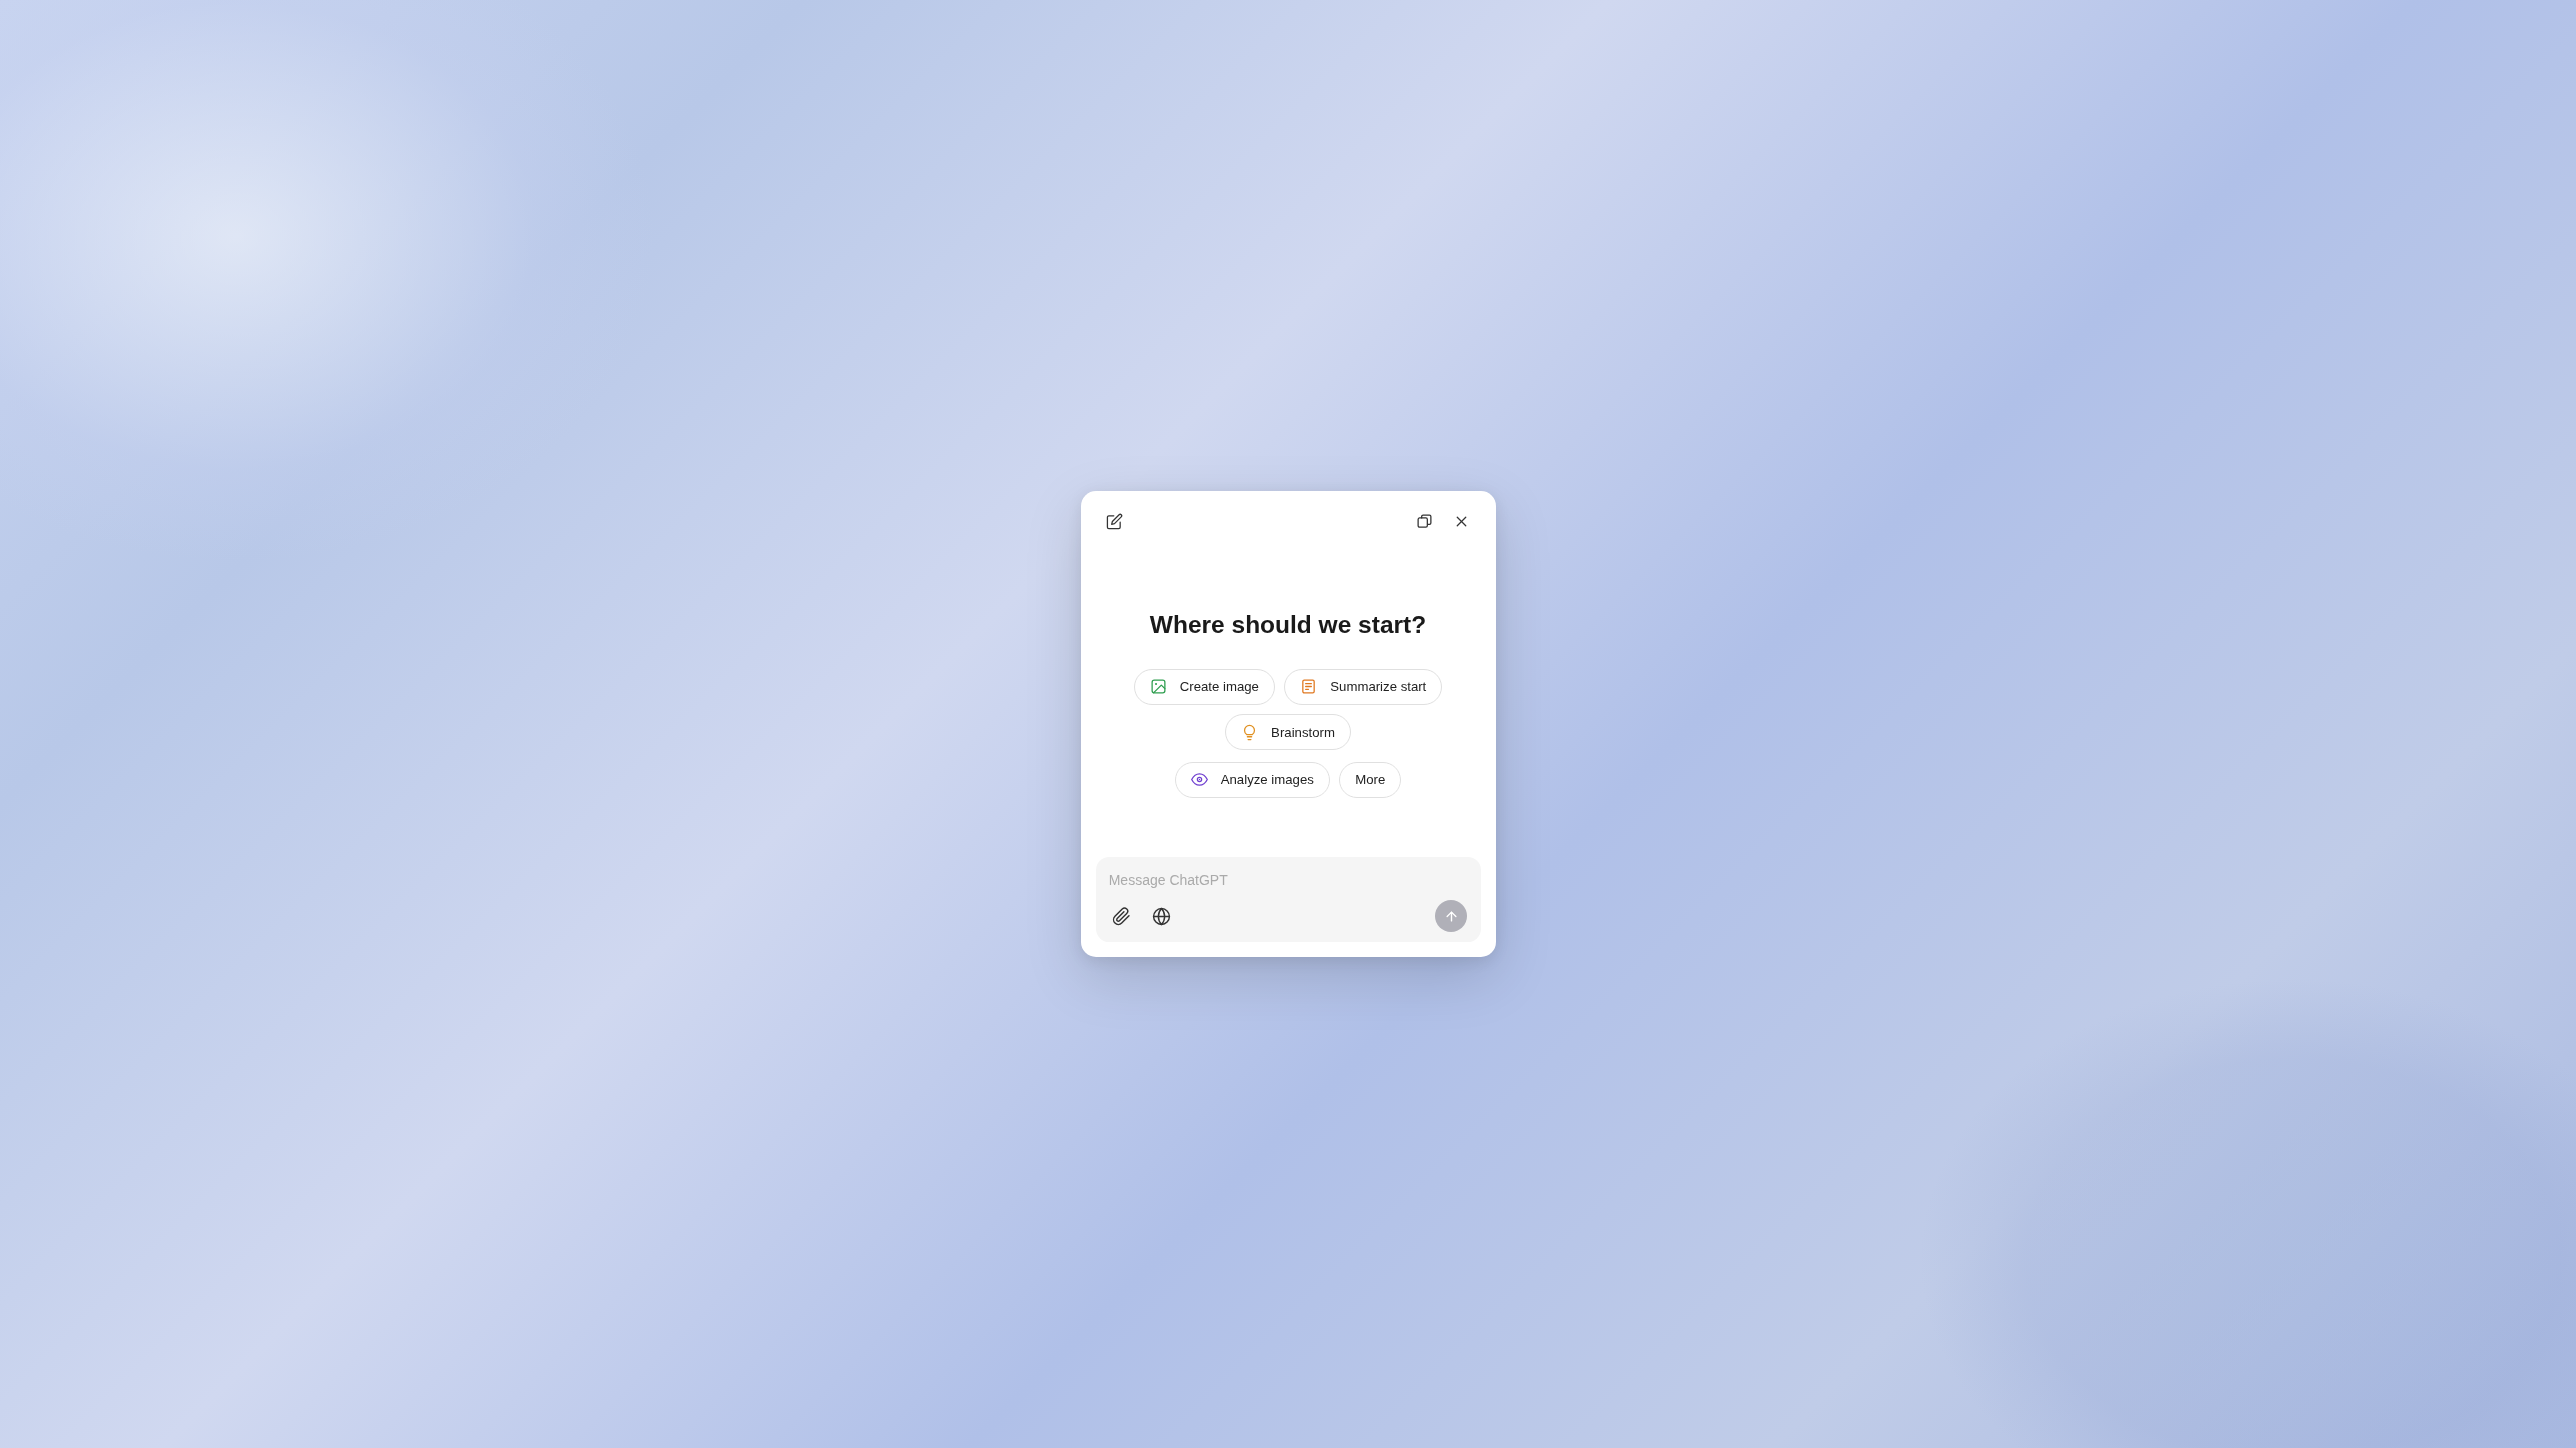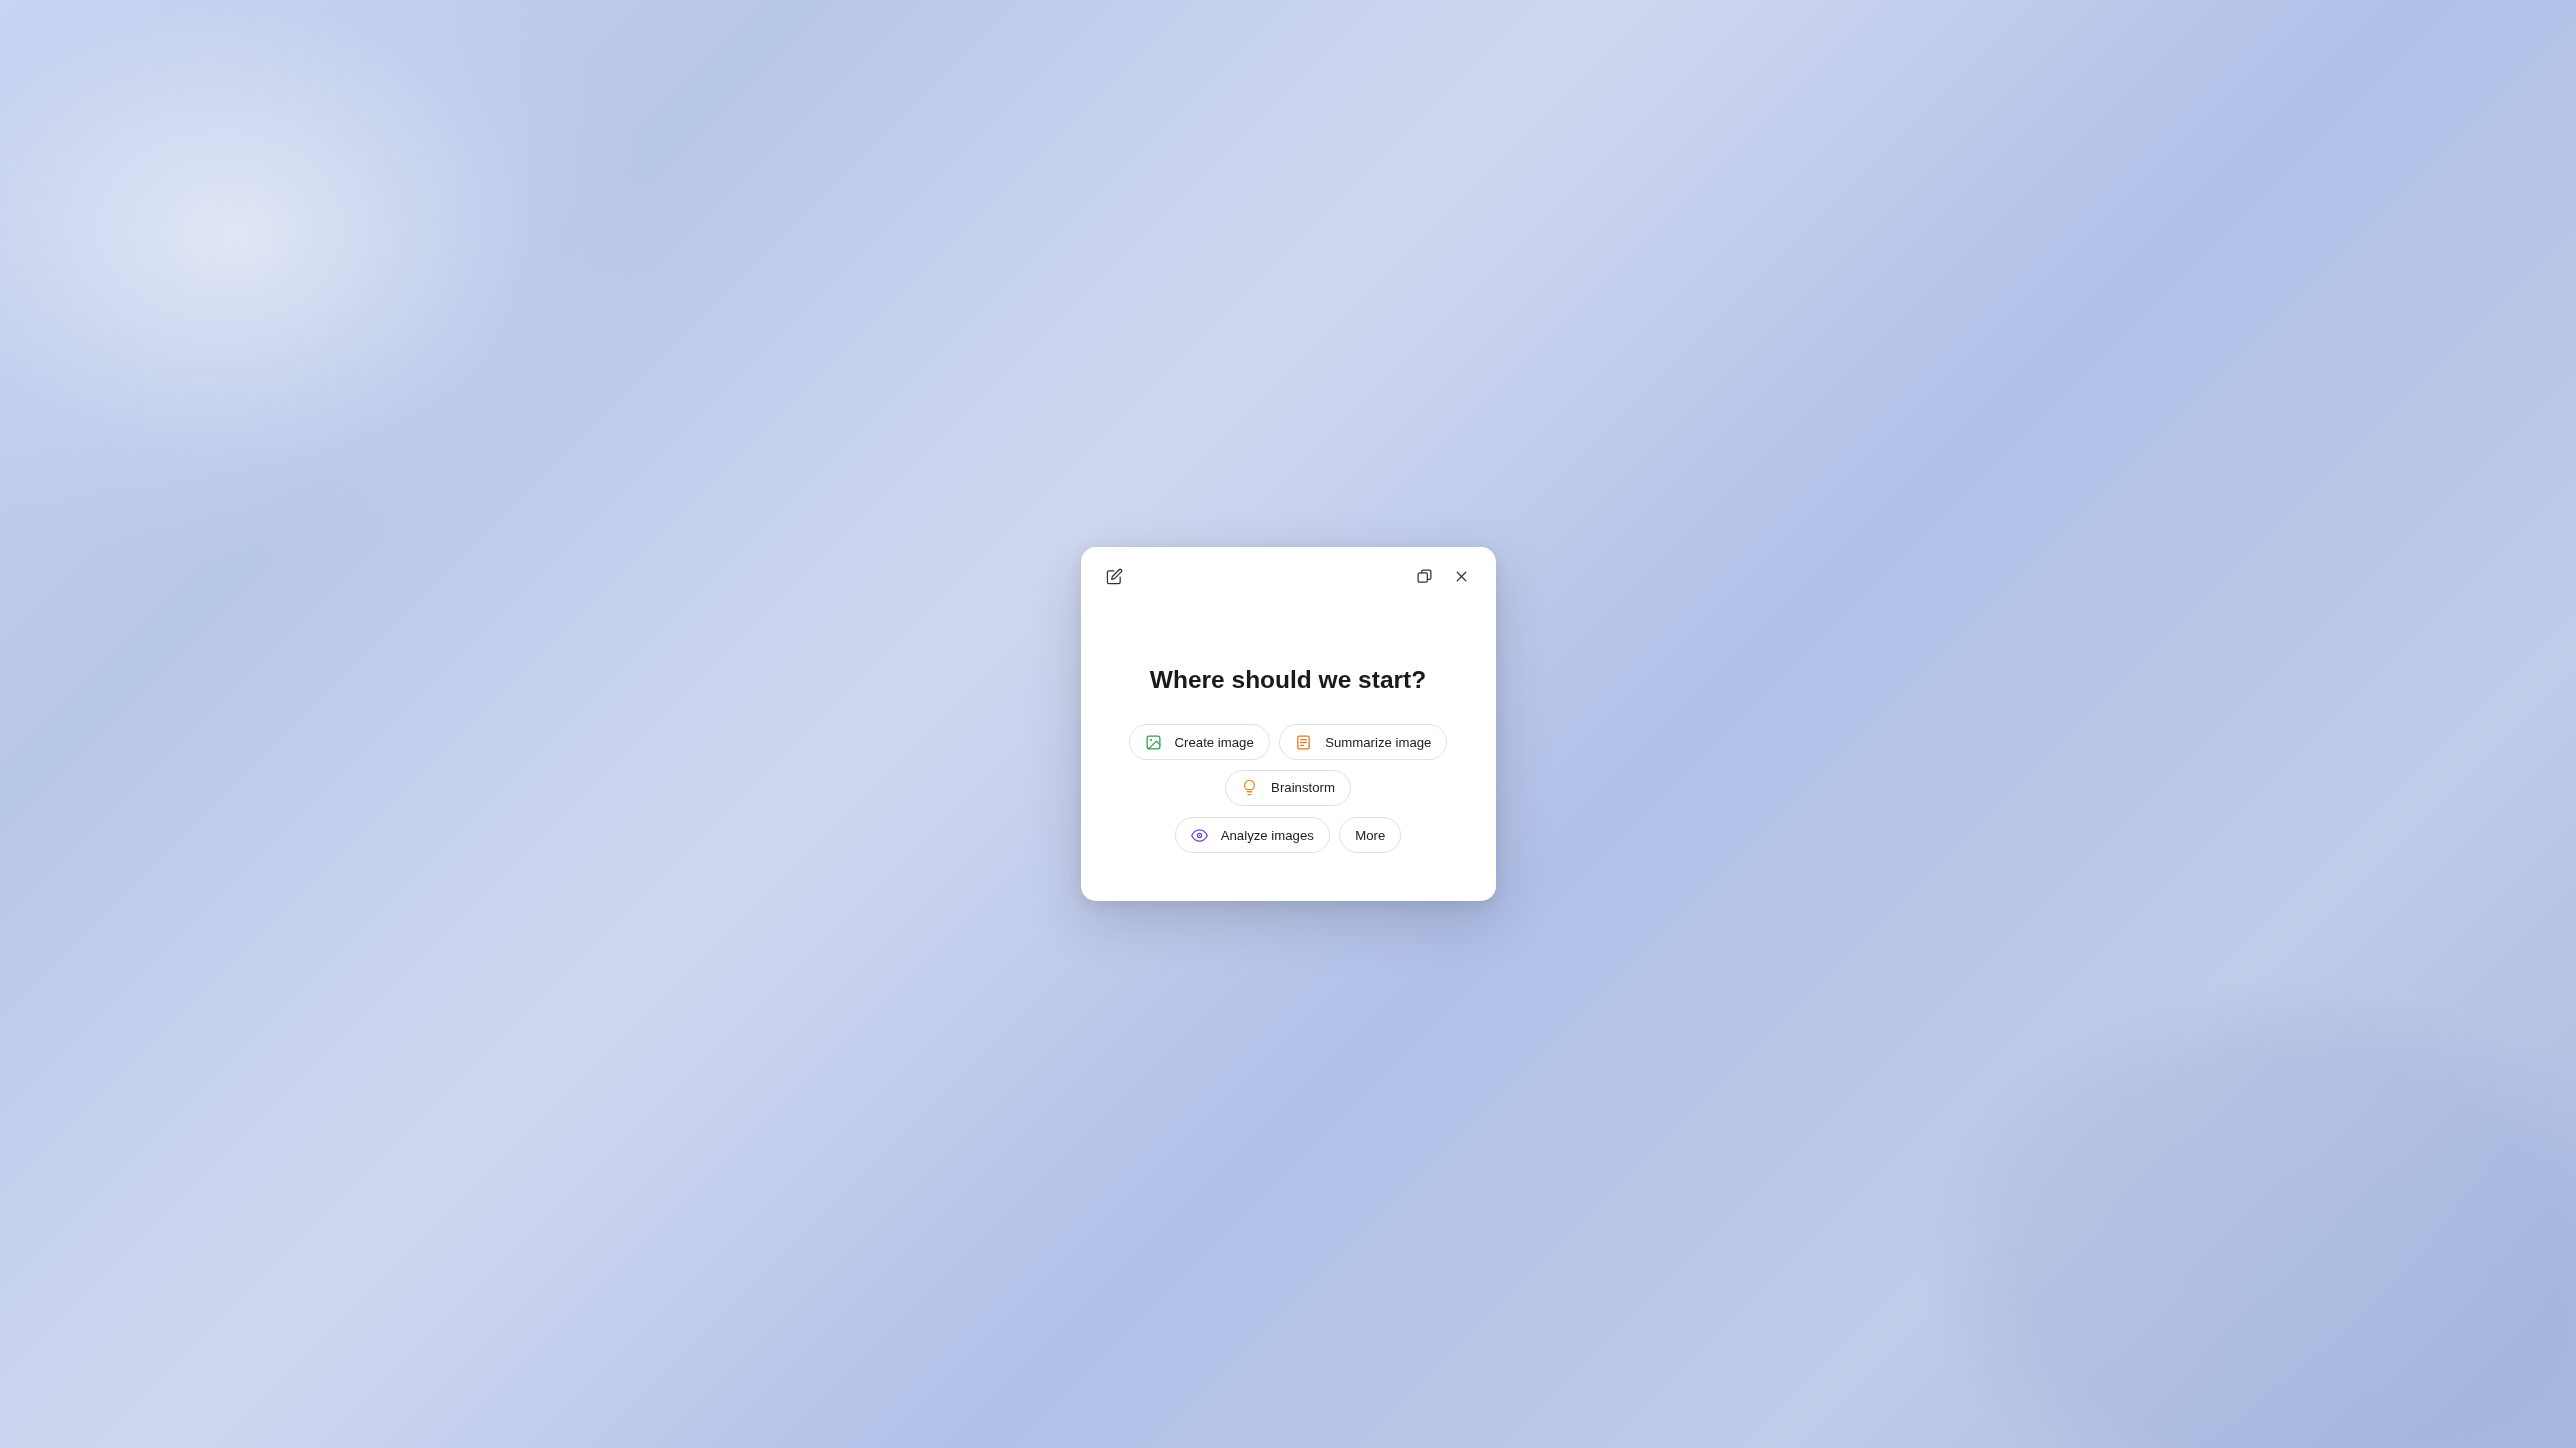--- a/index.html
+++ b/index.html
@@ -260,21 +260,21 @@
 
       <button class="suggestion-btn">
         <span class="btn-icon">
           <svg width="17" height="17" viewBox="0 0 24 24" fill="none" stroke="#e07820" stroke-width="1.8" stroke-linecap="round" stroke-linejoin="round">
             <rect x="4" y="3" width="16" height="18" rx="2"></rect>
             <line x1="8" y1="8" x2="16" y2="8"></line>
             <line x1="8" y1="12" x2="16" y2="12"></line>
             <line x1="8" y1="16" x2="12" y2="16"></line>
           </svg>
         </span>
-        <span>Summarize image</span>
+        <span>Summarize start</span>
       </button>
 
       <button class="suggestion-btn">
         <span class="btn-icon">
           <svg width="17" height="17" viewBox="0 0 24 24" fill="none" stroke="#e09020" stroke-width="1.8" stroke-linecap="round" stroke-linejoin="round">
             <path d="M9 18h6"></path>
             <path d="M10 22h4"></path>
             <path d="M12 2a7 7 0 0 1 7 7c0 2.5-1.3 4.7-3.3 6H8.3C6.3 13.7 5 11.5 5 9a7 7 0 0 1 7-7z"></path>
           </svg>
         </span>
@@ -296,15 +296,42 @@
         <span>Analyze images</span>
       </button>
 
       <button class="suggestion-btn">
         <span>More</span>
       </button>
 
     </div>
   </div>
 
+  <div class="dialog-footer">
+    <div class="input-area">
+      <input class="message-input" type="text" placeholder="Message ChatGPT" style="">
+      <div class="input-toolbar">
+        <div class="input-toolbar-left">
+          <button class="toolbar-icon-btn" title="Attach file">
+            <svg width="19" height="19" viewBox="0 0 24 24" fill="none" stroke="#333" stroke-width="1.8" stroke-linecap="round" stroke-linejoin="round">
+              <path d="M21.44 11.05l-9.19 9.19a6 6 0 0 1-8.49-8.49l9.19-9.19a4 4 0 0 1 5.66 5.66l-9.2 9.19a2 2 0 0 1-2.83-2.83l8.49-8.48"></path>
+            </svg>
+          </button>
+          <button class="toolbar-icon-btn" title="Web search">
+            <svg width="19" height="19" viewBox="0 0 24 24" fill="none" stroke="#333" stroke-width="1.8" stroke-linecap="round" stroke-linejoin="round">
+              <circle cx="12" cy="12" r="10"></circle>
+              <line x1="2" y1="12" x2="22" y2="12"></line>
+              <path d="M12 2a15.3 15.3 0 0 1 4 10 15.3 15.3 0 0 1-4 10 15.3 15.3 0 0 1-4-10 15.3 15.3 0 0 1 4-10z"></path>
+            </svg>
+          </button>
+        </div>
+        <button class="send-btn" title="Send message">
+          <svg width="15" height="15" viewBox="0 0 24 24" fill="none" stroke="white" stroke-width="2.2" stroke-linecap="round" stroke-linejoin="round">
+            <line x1="12" y1="19" x2="12" y2="5"></line>
+            <polyline points="5 12 12 5 19 12"></polyline>
+          </svg>
+        </button>
+      </div>
+    </div>
+  </div>
 
 </div>
 
 
 </body></html>

